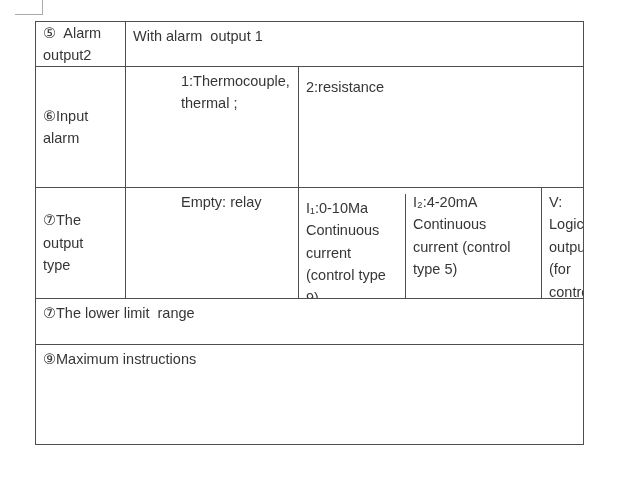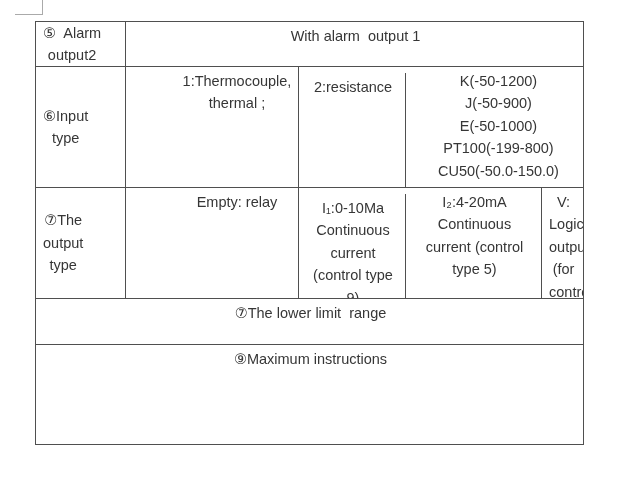--- a/index.html
+++ b/index.html
@@ -24,21 +24,20 @@
     background: #aaaaaa;
   }
   .tbl {
     position: absolute;
     left: 35px; top: 21px;
     width: 549px; height: 424px;
     box-sizing: border-box;
     border: 1px solid #4f4f4f;
     display: flex;
     flex-direction: column;
-    text-align: center;
   }
   .row {
     display: flex;
     box-sizing: border-box;
     border-bottom: 1px solid #4f4f4f;
     flex: 0 0 auto;
   }
   .row:last-child { border-bottom: none; flex: 1 1 auto; }
   .r1 { height: 45px; }
   .r2 { height: 121px; }
@@ -78,29 +77,24 @@
   <div class="tbl">
 
     <div class="row r1">
       <div class="cell label-cell">⑤  Alarm
 output2</div>
       <div class="cell grow">With alarm  output 1</div>
     </div>
 
     <div class="row r2">
       <div class="cell label-cell">⑥Input
-type</div>
+alarm</div>
       <div class="cell w125">1:Thermocouple,
 thermal ;</div>
       <div class="cell w107">2:resistance</div>
-      <div class="cell grow kcell">K(-50-1200)
-J(-50-900)
-E(-50-1000)
-PT100(-199-800)
-CU50(-50.0-150.0)</div>
     </div>
 
     <div class="row r3">
       <div class="cell label-cell">⑦The
 output
 type</div>
       <div class="cell w125">Empty: relay</div>
       <div class="cell w107">I₁:0-10Ma
 Continuous
 current

